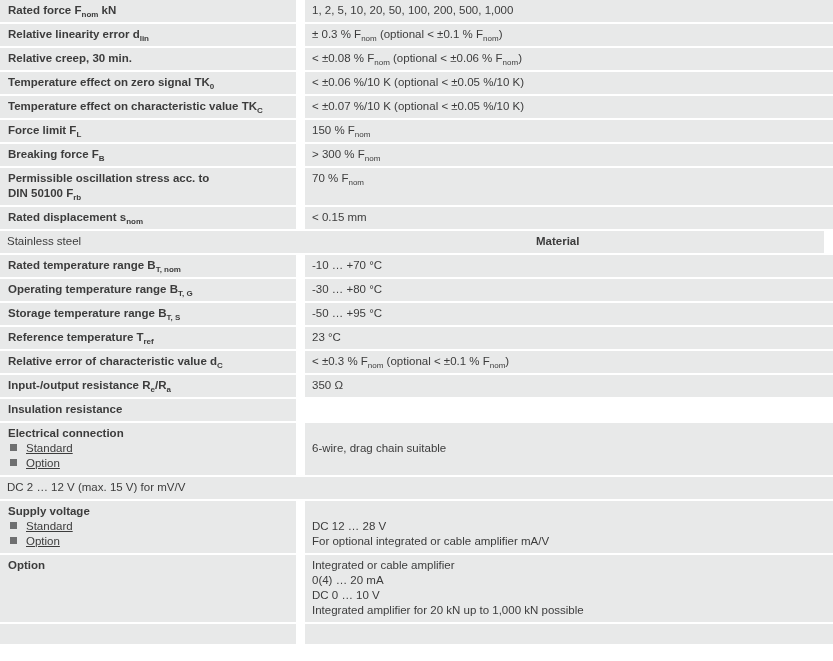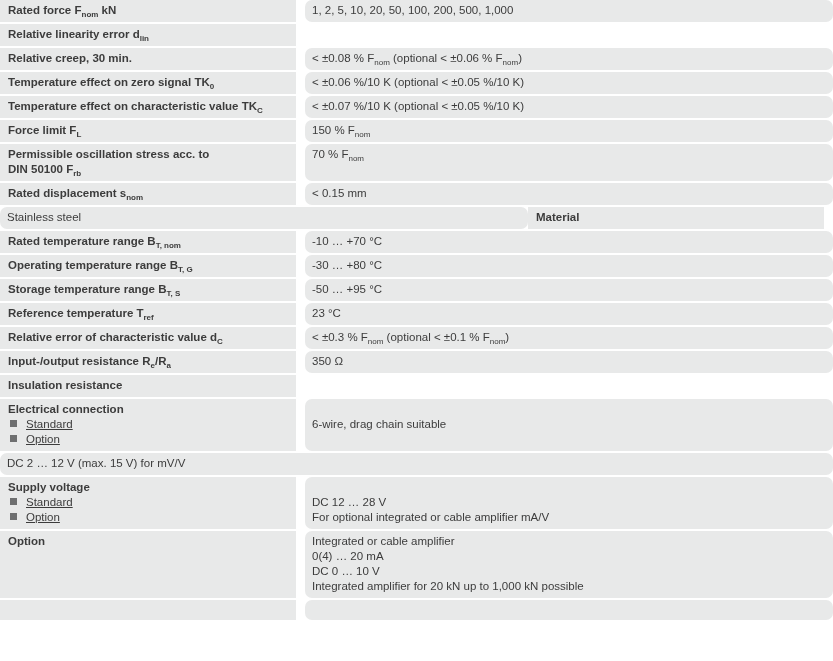--- a/index.html
+++ b/index.html
@@ -20,21 +20,21 @@
     padding-top: 3px;
     padding-bottom: 4px;
     box-sizing: border-box;
   }
   .label-cell {
     width: 296px;
     flex: 0 0 296px;
     padding-left: 8px;
     margin-right: 9px;
   }
-  .value-cell { flex: 1 1 auto; padding-left: 7px; padding-right: 4px; border-radius: 7px; }
+  .value-cell { flex: 1 1 auto; padding-left: 7px; padding-right: 4px; }
   .lline, .vline {
     line-height: 15px;
     min-height: 15px;
     white-space: nowrap;
   }
   .lline { font-weight: bold; }
   .lline.bullet-line { font-weight: normal; text-decoration: underline; }
   .vline { font-weight: normal; }
   .bullet {
     display: inline-block;
@@ -65,20 +65,23 @@
           <div class="lline">Rated force F<sub class="sp">nom</sub> kN</div>
         </div>
         <div class="cell value-cell">
           <div class="vline">1, 2, 5, 10, 20, 50, 100, 200, 500, 1,000</div>
         </div>
       </div>
       <div class="row">
         <div class="cell label-cell">
           <div class="lline">Relative linearity error d<sub class="sp">lin</sub></div>
         </div>
+        <div class="cell value-cell">
+          <div class="vline">± 0.3 % F<sub class="sp">nom</sub> (optional &lt; ±0.1 % F<sub class="sp">nom</sub>)</div>
+        </div>
       </div>
       <div class="row">
         <div class="cell label-cell">
           <div class="lline">Relative creep, 30 min.</div>
         </div>
         <div class="cell value-cell">
           <div class="vline">&lt; ±0.08 % F<sub class="sp">nom</sub> (optional &lt; ±0.06 % F<sub class="sp">nom</sub>)</div>
         </div>
       </div>
       <div class="row">
@@ -96,20 +99,28 @@
         <div class="cell value-cell">
           <div class="vline">&lt; ±0.07 %/10 K (optional &lt; ±0.05 %/10 K)</div>
         </div>
       </div>
       <div class="row">
         <div class="cell label-cell">
           <div class="lline">Force limit F<sub class="sp">L</sub></div>
         </div>
         <div class="cell value-cell">
           <div class="vline">150 % F<sub class="sp">nom</sub></div>
+        </div>
+      </div>
+      <div class="row">
+        <div class="cell label-cell">
+          <div class="lline">Breaking force F<sub class="sp">B</sub></div>
+        </div>
+        <div class="cell value-cell">
+          <div class="vline">&gt; 300 % F<sub class="sp">nom</sub></div>
         </div>
       </div>
       <div class="row">
         <div class="cell label-cell">
           <div class="lline">Permissible oscillation stress acc. to</div>
           <div class="lline">DIN 50100 F<sub class="sp">rb</sub></div>
         </div>
         <div class="cell value-cell">
           <div class="vline">70 % F<sub class="sp">nom</sub></div>
         </div>

